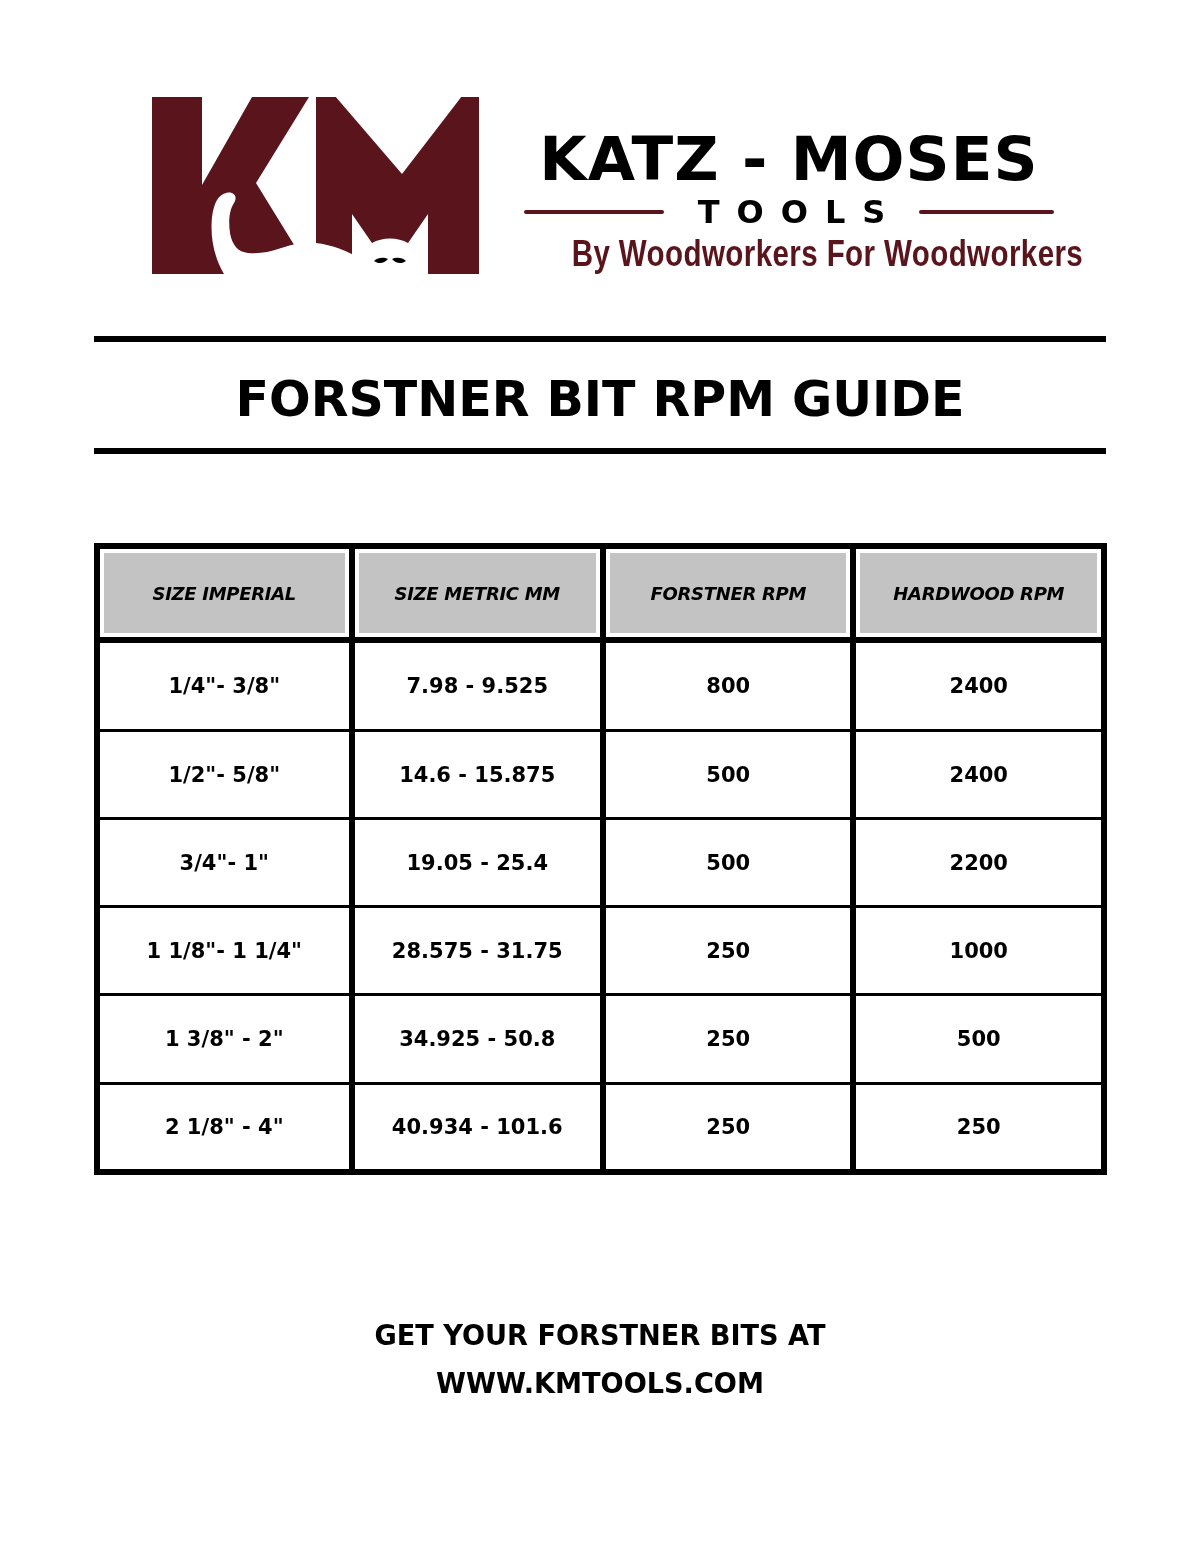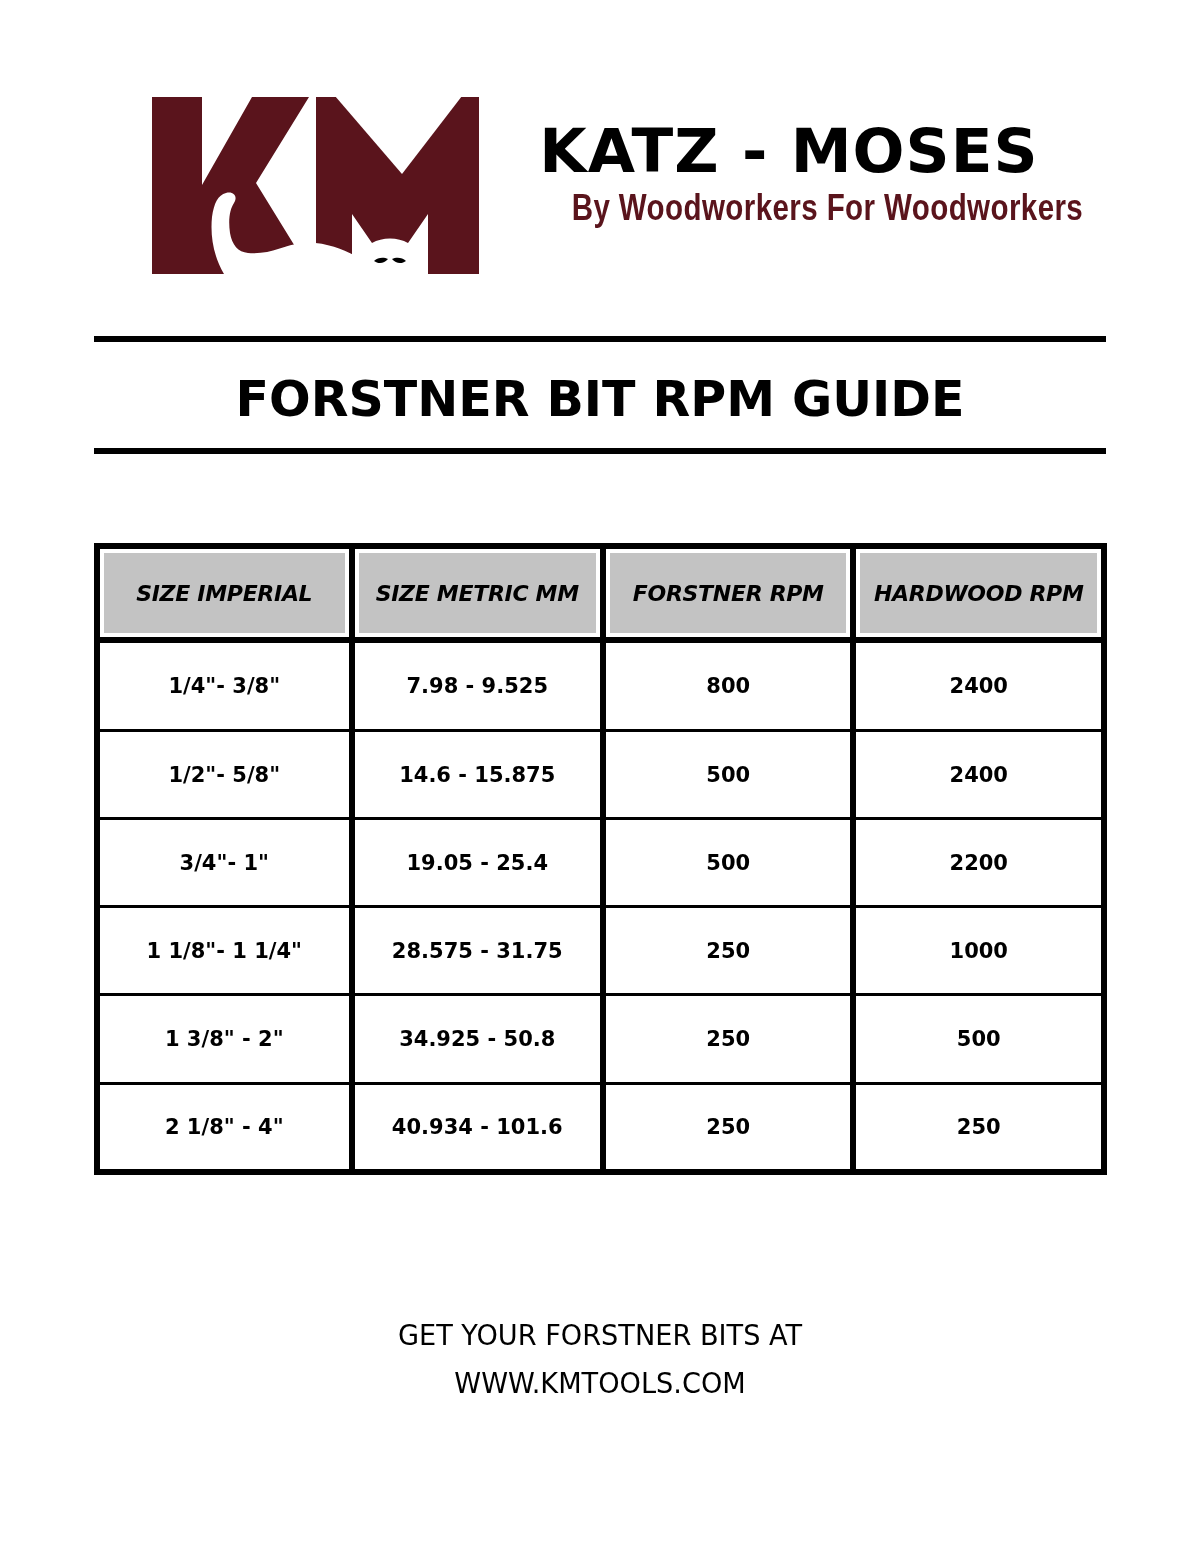--- a/index.html
+++ b/index.html
@@ -19,21 +19,21 @@
     .logo-mark {
       position: absolute;
       left: 152px;
       top: 97px;
       width: 327px;
       height: 177px;
     }
     .brand {
       position: absolute;
       left: 524px;
-      top: 116px;
+      top: 124px;
       width: 530px;
     }
     .brand-name {
       font-family: "DejaVu Sans", sans-serif;
       font-weight: bold;
       font-size: 60px;
       line-height: 70px;
       letter-spacing: 1px;
       color: #000;
       text-align: center;
@@ -112,21 +112,21 @@
       text-align: center;
       vertical-align: middle;
       padding: 0;
     }
     .rpm-table th {
       background: #c3c3c3;
       height: 88px;
       font-family: "DejaVu Sans", sans-serif;
       font-weight: bold;
       font-style: italic;
-      font-size: 22px;
+      font-size: 18px;
       letter-spacing: -0.3px;
       border-bottom: 6px solid #000;
       box-shadow: inset 0 0 0 4px #fff;
     }
     .rpm-table th.vsep, .rpm-table td.vsep {
       border-left-width: 6px;
     }
     .rpm-table td {
       background: #fff;
       font-family: "DejaVu Sans", sans-serif;
@@ -141,21 +141,21 @@
     .rpm-table tr.r4 td { height: 86px; }
     .rpm-table tr.r5 td { height: 84px; }
     
     .footer {
       position: absolute;
       left: 0;
       width: 1200px;
       top: 1312px;
       text-align: center;
       font-family: "DejaVu Sans", sans-serif;
-      font-weight: normal;
+      font-weight: bold;
       font-size: 28px;
       line-height: 48px;
     }
     .footer div { transform: scaleX(0.97); }
   </style>
 </head>
 <body>
 
 <svg class="logo-mark" viewBox="0 0 327 177" xmlns="http://www.w3.org/2000/svg">
 
@@ -171,20 +171,25 @@
   <path d="M72 177 C62 160 58 140 60 120 C62 106 66 98 74 96 C82 94 86 100 82 106 C78 112 76 122 78 136 C80 148 86 155 96 156 C118 158 132 148 150 146 C172 144 190 152 206 160 L206 177 Z" fill="#fff"></path>
 
   <path d="M200 177 L200 117 L220 146 C230 140 246 140 256 146 L276 117 L276 177 Z" fill="#fff"></path>
 
   <path d="M222 164 C226 160 232 160 236 162 C232 167 226 167 222 164 Z" fill="#000"></path>
   <path d="M240 162 C244 160 250 160 254 164 C250 167 244 167 240 162 Z" fill="#000"></path>
 </svg>
 
 <div class="brand">
   <div class="brand-name">KATZ - MOSES</div>
+  <div class="brand-tools-row">
+    <span class="brand-line left"></span>
+    <span class="brand-tools">TOOLS</span>
+    <span class="brand-line right"></span>
+  </div>
   <div class="brand-tagline">By Woodworkers For Woodworkers</div>
 </div>
 
 <div class="rule top"></div>
 <div class="title">FORSTNER BIT RPM GUIDE</div>
 <div class="rule bottom"></div>
 
 <table class="rpm-table">
   <colgroup>
     <col style="width:253px">

